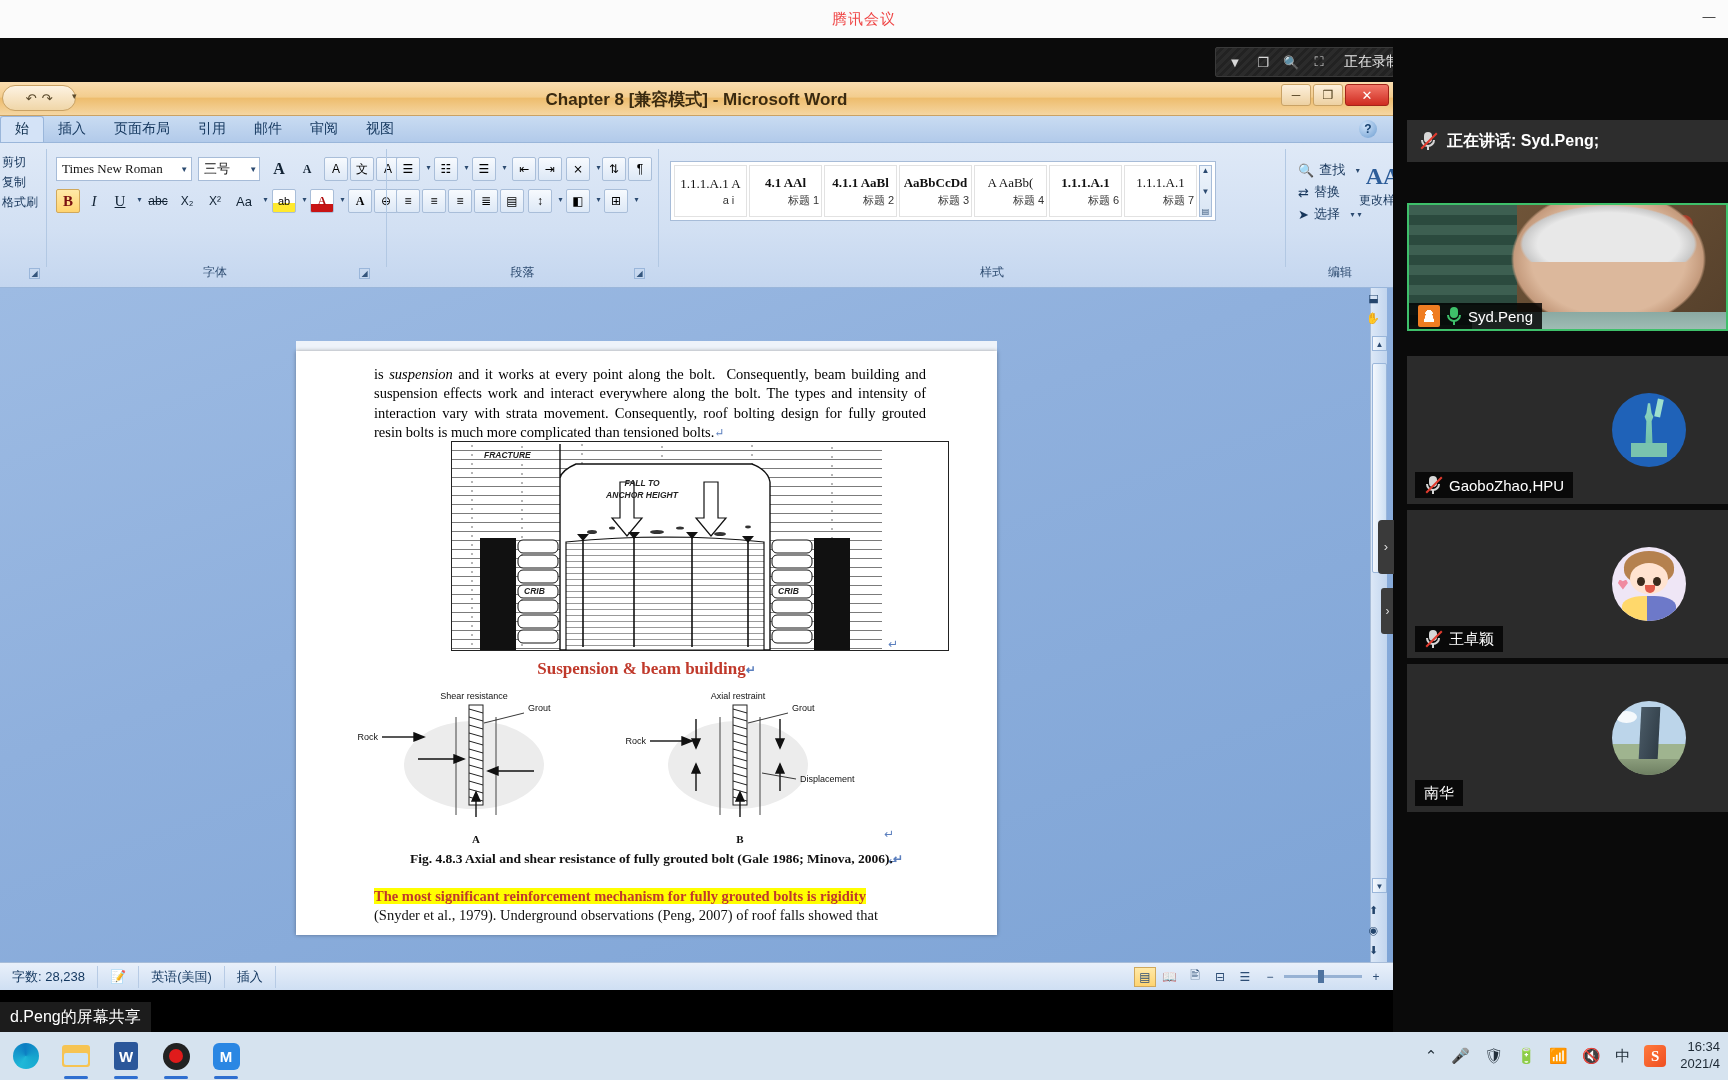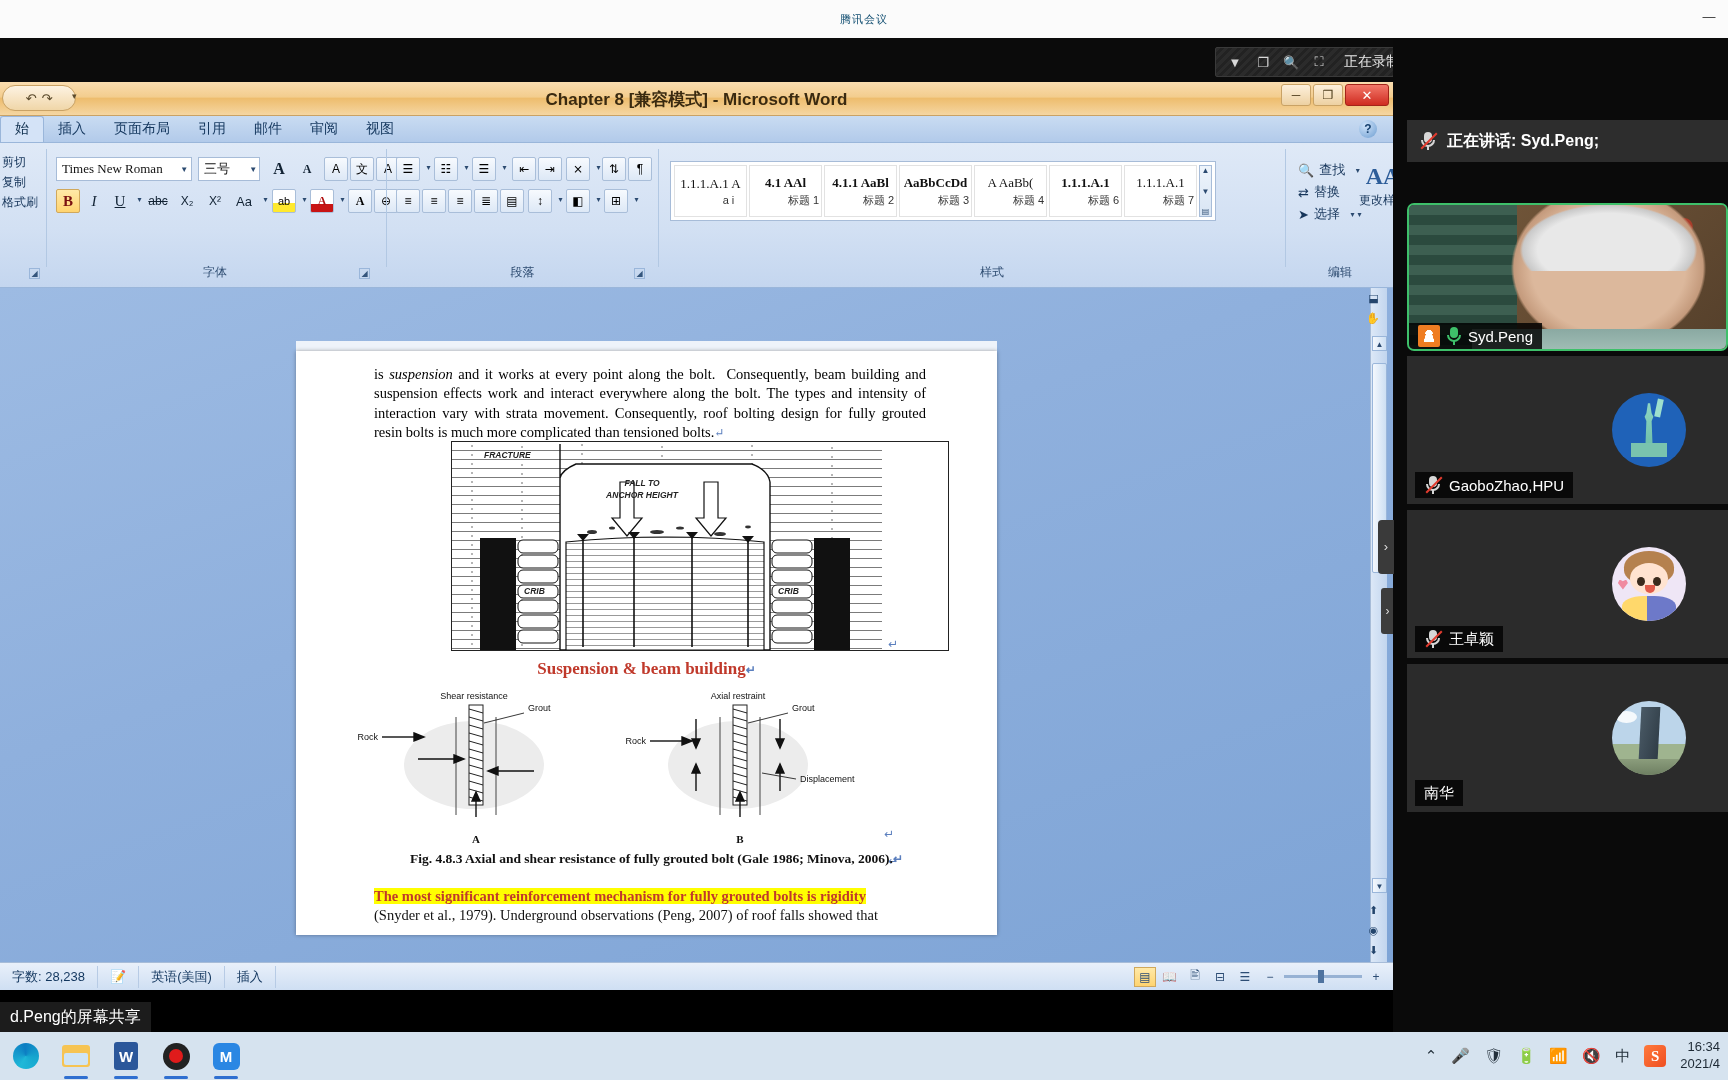--- a/index.html
+++ b/index.html
@@ -8,21 +8,21 @@
     font-family: "Liberation Sans", "DejaVu Sans", sans-serif;
     background:#000;
     position:relative;
   }
 
   
   .tm-titlebar{
     position:absolute; left:0; top:0; width:1728px; height:38px;
     background:#fbfbfb; display:flex; align-items:center; justify-content:center;
   }
-  .tm-title{ font-size:11px; color:#0c4a6e; letter-spacing:1px; }
+  .tm-title{ font-size:15px; color:#ef4444; letter-spacing:1px; }
   .tm-min{ position:absolute; right:8px; top:12px; width:22px; height:14px;
            color:#333; font-size:13px; line-height:10px; text-align:center;}
 
   
   .dark-strip{ position:absolute; left:0; top:38px; width:1728px; height:44px; background:#0b0b0b; }
 
   
   .rec-bar{
     position:absolute; top:47px; left:1215px; width:390px; height:30px;
     background:repeating-linear-gradient(135deg,#2b2b2b 0 3px,#222 3px 6px);
@@ -721,21 +721,21 @@
   <div class="speak-bar">
     <div class="mic-muted">
       <div class="mic-body"></div>
         <div class="mic-arc"></div>
         <div class="mic-stem"></div>
         <div class="mic-slash"></div>
     </div>
     <div class="speak-txt">正在讲话: Syd.Peng;</div>
   </div>
 
-  <div class="tile speaking" style="top:165px; height:148px;border-radius:7px;">
+  <div class="tile speaking" style="top:165px; height:128px;">
     <div class="vid1">
       <div class="curtain"></div>
         <div class="floral"></div>
         <div class="head"></div>
         <div class="hair"></div>
         <div class="shirt"></div>
     </div>
     <div class="tile-name">
       <div class="host-badge">
           <i></i>

